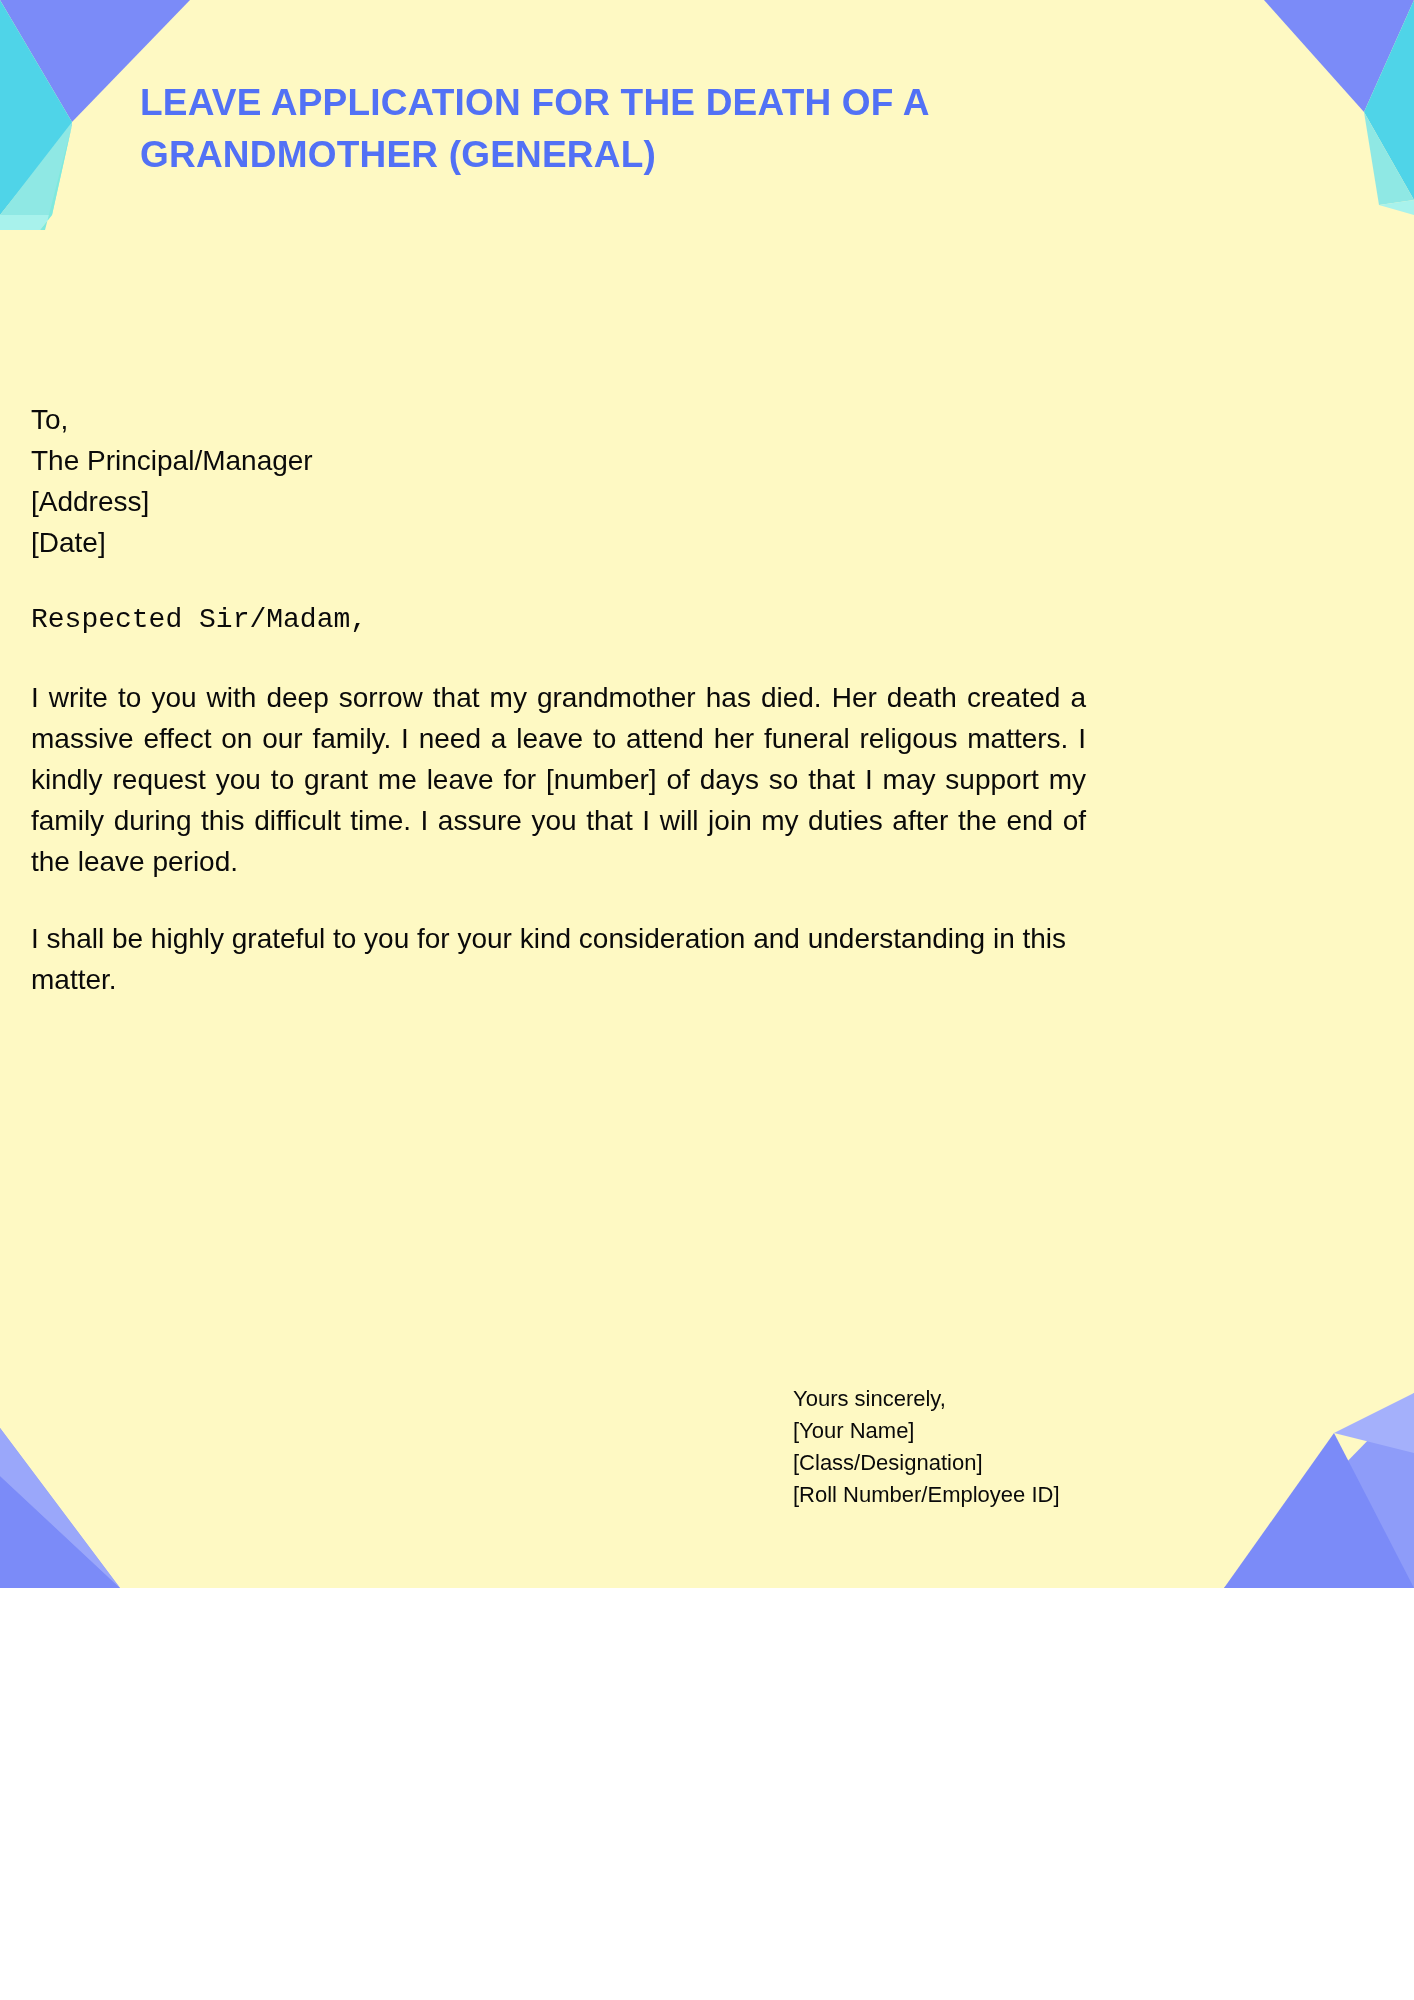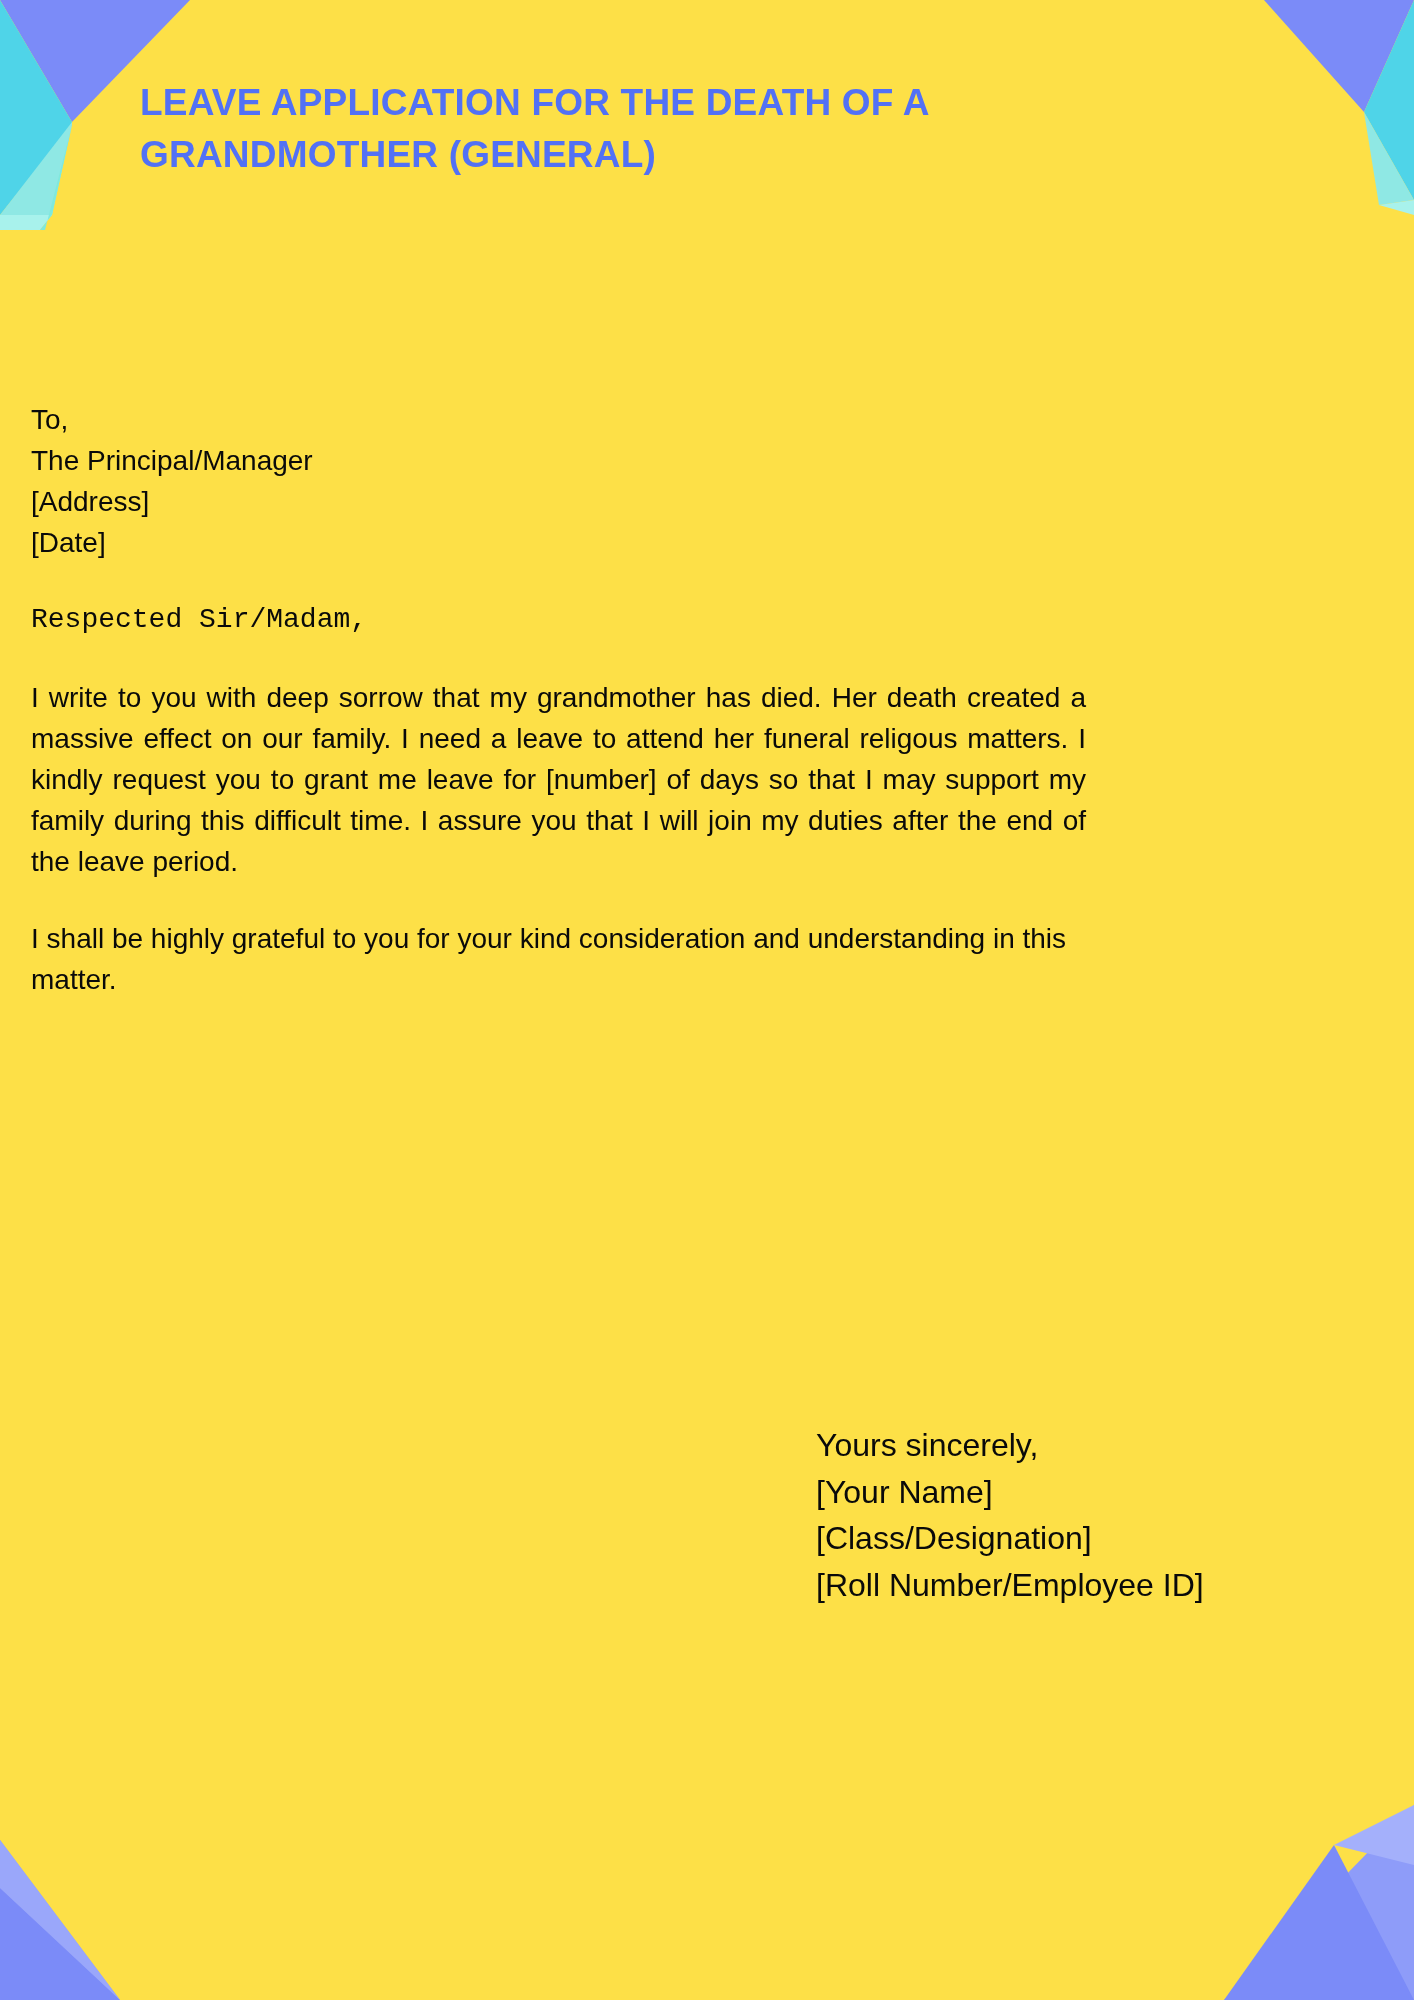--- a/index.html
+++ b/index.html
@@ -3,22 +3,22 @@
 <meta charset="utf-8">
 <style>
   html, body {
     margin: 0;
     padding: 0;
     background: #ffffff;
   }
   .page {
     position: relative;
     width: 1414px;
-    height: 2000px;
-    background: #fde047;
+    height: 1588px;
+    background: #fef9c3;
     overflow: hidden;
     font-family: "Liberation Sans", sans-serif;
     color: #000000;
   }
 
   
   .corner-svg {
     position: absolute;
     pointer-events: none;
   }
@@ -67,27 +67,26 @@
     text-align: justify;
     text-justify: inter-word;
   }
   .para-last {
     margin-top: 36px;
     text-align: left;
   }
 
   .signature {
     position: absolute;
-    left: 816px;
+    left: 793px;
     top: 1383px;
     width: 295px;
-    font-size: 32px;
+    font-size: 22px;
     line-height: 1.46;
     color: #0a0a0a;
-    margin-top: 39px;
   }
   .sig-line { display: block; white-space: nowrap; }
 </style>
 </head>
 <body>
 
 <div class="page">
 
   <svg class="corner-svg corner-tl" width="220" height="230" viewBox="0 0 220 230">
     <polygon points="0,0 190,0 72,122 0,0" fill="#7b8bf8"></polygon>

